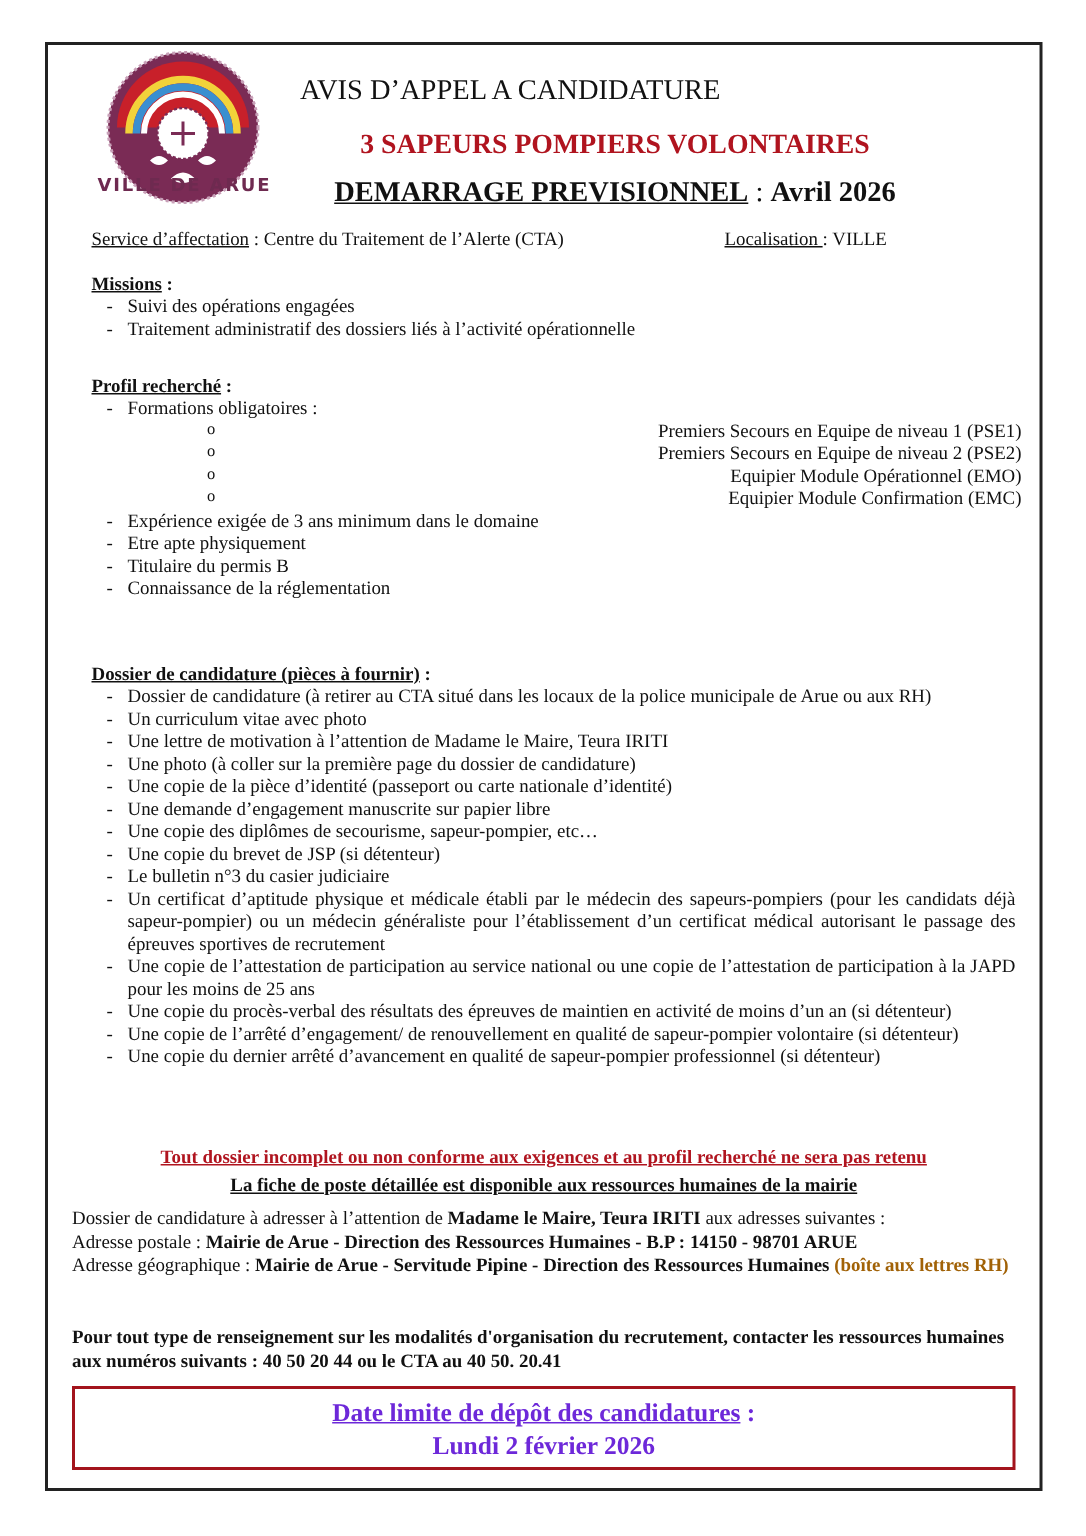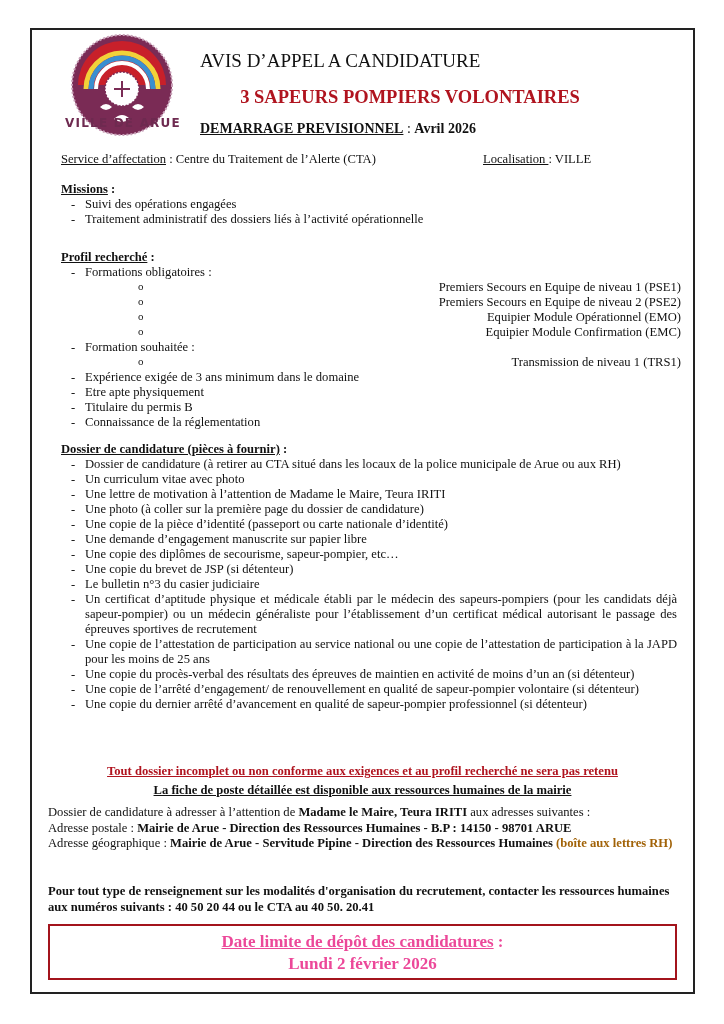--- a/index.html
+++ b/index.html
@@ -3,21 +3,21 @@
 <meta charset="utf-8">
 <style>
   * { margin:0; padding:0; box-sizing:border-box; }
   html, body { width:724px; height:1024px; background:#ffffff; overflow:hidden; }
   body { position:relative; font-family:"Liberation Serif", serif; color:#111; font-size:12.6px; line-height:15px; }
   .frame { position:absolute; left:30px; top:28px; width:665px; height:966px; border:2px solid #222; }
   .logo { position:absolute; left:70px; top:33px; width:104px; height:104px; }
   .logo-text { position:absolute; left:64px; top:116px; width:118px; text-align:center; font-family:"DejaVu Sans", sans-serif; font-weight:bold; font-size:12px; letter-spacing:1.2px; color:#6e2a50; }
   .title1 { position:absolute; left:200px; top:50px; width:420px; font-size:19px; line-height:22px; color:#111; }
   .title2 { position:absolute; left:200px; top:86px; width:420px; text-align:center; font-size:18.5px; line-height:22px; font-weight:bold; color:#b0141f; }
-  .start { position:absolute; left:200px; top:121px; width:420px; text-align:left; font-size:14px; }
+  .start { position:absolute; left:200px; top:121px; width:420px; text-align:center; font-size:19px; }
   .start .lbl { font-weight:bold; text-decoration:underline; }
   .start .val { font-weight:bold; }
   .u { text-decoration:underline; }
   .b { font-weight:bold; }
   .red { color:#a16207; }
   .line { position:absolute; left:61px; white-space:nowrap; }
   .service { top:152px;font-family:Liberation Serif, serif; }
   .loc { position:absolute; left:483px; top:152px; white-space:nowrap; }
   .section { position:absolute; left:61px; width:620px; }
   .sec-title { font-weight:bold; }
@@ -26,21 +26,21 @@
   ul.dash > li { position:relative; padding-left:24px; }
   ul.dash > li::before { content:"-"; position:absolute; left:10px; top:0; }
   ul.circ { list-style:none; margin-left:76px; }
   ul.circ > li { position:relative; padding-left:24px;text-align:right; }
   ul.circ > li::before { content:"o"; position:absolute; left:1px; top:-1px; font-size:11px; }
   .justify { text-align:justify; text-align-last:left; padding-right:4px; }
   .notice1 { position:absolute; left:40px; top:764px; width:645px; text-align:center; font-weight:bold; text-decoration:underline; color:#b0141f; font-size:12.6px; }
   .notice2 { position:absolute; left:40px; top:783px; width:645px; text-align:center; font-weight:bold; text-decoration:underline; font-size:12.6px; }
   .addr { position:absolute; left:48px; top:805px; width:640px; font-size:12.6px; line-height:15.5px; }
   .contact { position:absolute; left:48px; top:884px; width:640px; font-weight:bold; font-size:12.6px; line-height:15.5px; }
-  .deadline { position:absolute; left:48px; top:924px; width:629px; height:56px; border:2.5px solid #a3141c; text-align:center; color:#ec4899; font-weight:bold; font-size:17px; line-height:22px; padding-top:5px; }
+  .deadline { position:absolute; left:48px; top:924px; width:629px; height:56px; border:2.5px solid #a3141c; text-align:center; color:#6d28d9; font-weight:bold; font-size:17px; line-height:22px; padding-top:5px; }
 </style>
 </head>
 <body>
 
 <div class="frame"></div>
 
 <div class="logo">
   <svg width="104" height="104" viewBox="0 0 104 104">
     <circle cx="52" cy="52" r="50" fill="#7a2b55"></circle>
     <circle cx="52" cy="52" r="50" fill="none" stroke="#c8a0b8" stroke-width="2" stroke-dasharray="2 2"></circle>
@@ -74,25 +74,20 @@
   <div class="sec-title"><span class="u">Profil recherché</span><span> :</span></div>
   <ul class="dash">
     <li><span>Formations obligatoires :</span>
       <ul class="circ" style="margin-left:52px;">
         <li>Premiers Secours en Equipe de niveau 1 (PSE1)</li>
         <li>Premiers Secours en Equipe de niveau 2 (PSE2)</li>
         <li>Equipier Module Opérationnel (EMO)</li>
         <li>Equipier Module Confirmation (EMC)</li>
       </ul>
     </li>
-    <li><span>Formation souhaitée :</span>
-      <ul class="circ" style="margin-left:52px;">
-        <li>Transmission de niveau 1 (TRS1)</li>
-      </ul>
-    </li>
     <li>Expérience exigée de 3 ans minimum dans le domaine</li>
     <li>Etre apte physiquement</li>
     <li>Titulaire du permis B</li>
     <li>Connaissance de la réglementation</li>
   </ul>
 </div>
 
 <div class="section" style="top:442px;">
   <div class="sec-title"><span class="u">Dossier de candidature (pièces à fournir)</span><span> :</span></div>
   <ul class="dash justify">

